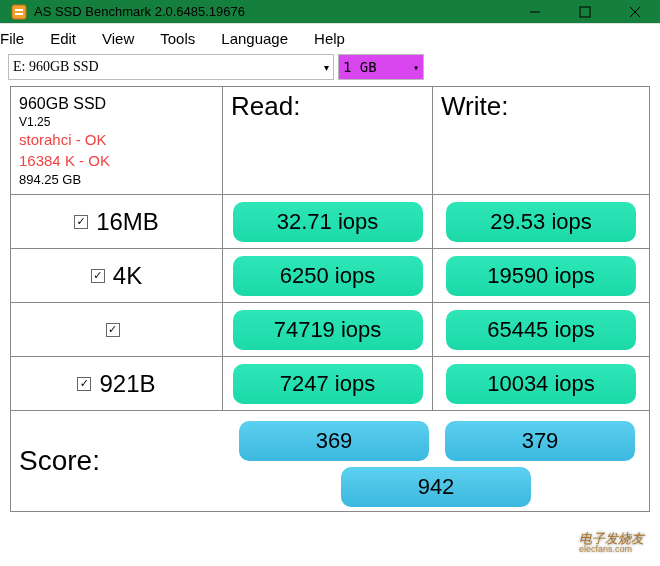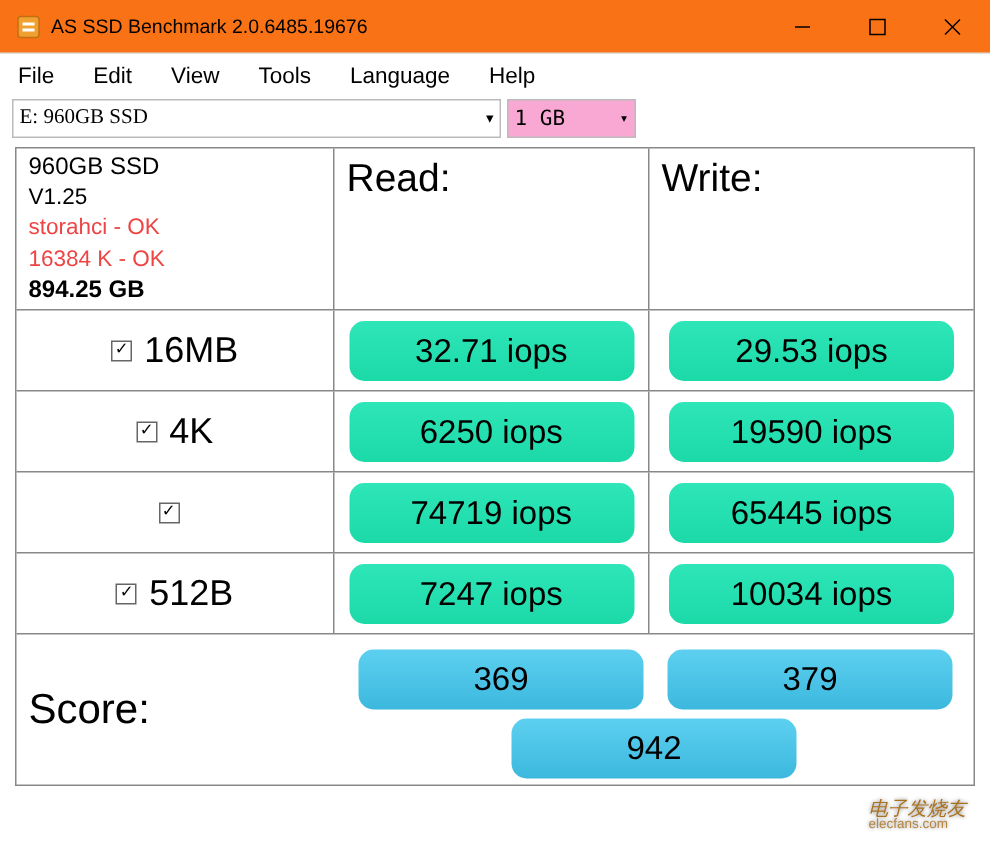--- a/index.html
+++ b/index.html
@@ -1,49 +1,49 @@
 <!DOCTYPE html>
 <html><head>
   <meta charset="utf-8">
   <style>
     * { box-sizing: border-box; margin: 0; padding: 0; }
     body { font-family: "Segoe UI", Tahoma, sans-serif; background: #fff; width: 660px; height: 566px; overflow: hidden; position: relative; }
     
-    .titlebar { height: 36px; display: flex; align-items: center; padding-left: 10px; background: #f97316; border-bottom: 1px solid #e0e0e0; }
+    .titlebar { height: 24px; display: flex; align-items: center; padding-left: 10px; background: #15803d; border-bottom: 1px solid #e0e0e0; }
     .titlebar-icon { width: 18px; height: 18px; margin-right: 6px; display: flex; align-items: center; justify-content: center; }
     .titlebar-icon svg { width: 16px; height: 16px; }
     .titlebar-text { font-size: 13px; font-weight: 400; color: #000; }
     .titlebar-controls { margin-left: auto; display: flex; }
     .titlebar-btn { width: 50px; height: 36px; display: flex; align-items: center; justify-content: center; font-size: 13px; color: #000; }
     
-    .menubar { height: 28px; display: flex; align-items: center; padding-left: 12px; gap: 26px; font-size: 15px; color: #000; }
+    .menubar { height: 28px; display: flex; align-items: center; padding-left: 0; gap: 26px; font-size: 15px; color: #000; }
     
     .drivebar { height: 30px; display: flex; align-items: center; padding: 2px 8px; gap: 4px; }
     .drive-select { width: 326px; height: 26px; border: 1px solid #bbb; font-family: Liberation Serif, serif; font-size: 14px; padding-left: 4px; display: flex; align-items: center; justify-content: space-between; background: #fff; }
     .drive-select .chev { padding-right: 4px; font-size: 10px; }
-    .size-select { width: 86px; height: 26px; border: 1px solid #bbb; font-family: monospace; font-size: 14px; padding-left: 4px; display: flex; align-items: center; justify-content: space-between; background: #f9a8d4; }
+    .size-select { width: 86px; height: 26px; border: 1px solid #bbb; font-family: monospace; font-size: 14px; padding-left: 4px; display: flex; align-items: center; justify-content: space-between; background: #d946ef; }
     .size-select .chev { padding-right: 4px; font-size: 10px; }
     
     .results { border: 1px solid #888; margin: 4px 10px 6px 10px; }
     
     .row { display: flex; border-bottom: 1px solid #888; }
     .row:last-child { border-bottom: none; }
     
     .col-label { width: 212px; border-right: 1px solid #888; padding: 4px 8px; display: flex; flex-direction: column; justify-content: center; }
     .col-read { width: 210px; border-right: 1px solid #888; padding: 4px 8px; display: flex; align-items: center; justify-content: center; }
     .col-write { flex: 1; padding: 4px 8px; display: flex; align-items: center; justify-content: center; }
     
     .header-row .col-read, .header-row .col-write { justify-content: flex-start; align-items: flex-start; }
     .header-text { font-size: 26px; font-weight: 400; }
     
     .info-block { line-height: 1.35; }
     .info-name { font-size: 16px; color: #000; }
-    .info-ver { font-size: 15px; color: #000; }
+    .info-ver { font-size: 12px; color: #000; }
     .info-ok { font-size: 15px; color: #ef4444; }
-    .info-cap { font-size: 16px; color: #000; font-weight: bold; }
+    .info-cap { font-size: 13px; color: #000; }
     
     .test-row .col-label { flex-direction: row; align-items: center; }
     .checkbox { width: 14px; height: 14px; border: 1px solid #666; margin-right: 8px; display: flex; align-items: center; justify-content: center; font-size: 11px; line-height: 1; }
     .test-label { font-size: 24px; font-weight: 400; }
     
     .test-row { height: 54px; }
     .header-row { height: 108px; }
     
     .pill { background: linear-gradient(to bottom, #2ee6b8, #1cd9a8); border-radius: 10px; width: 190px; height: 40px; display: flex; align-items: center; justify-content: center; font-size: 22px; color: #000; }
     .pill-blue { background: linear-gradient(to bottom, #5dd0f0, #3cb8de); }
@@ -167,21 +167,21 @@
         <div class="pill">74719 iops</div>
       </div>
     <div class="col-write">
         <div class="pill">65445 iops</div>
       </div>
   </div>
 
   <div class="row test-row">
     <div class="col-label">
       <span class="checkbox">✓</span>
-      <span class="test-label">512B</span>
+      <span class="test-label">921B</span>
     </div>
     <div class="col-read">
         <div class="pill">7247 iops</div>
       </div>
     <div class="col-write">
         <div class="pill">10034 iops</div>
       </div>
   </div>
 
   <div class="row score-row">

